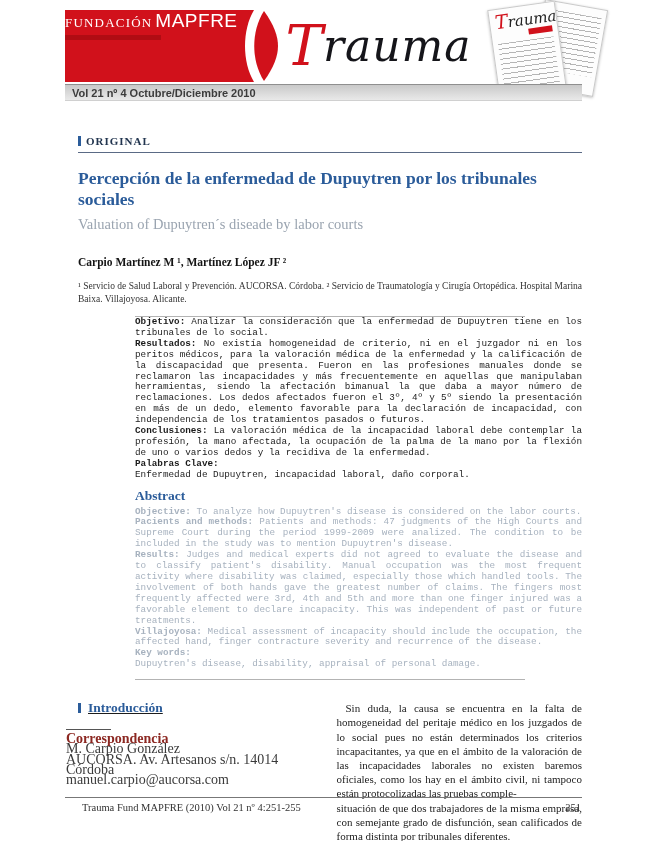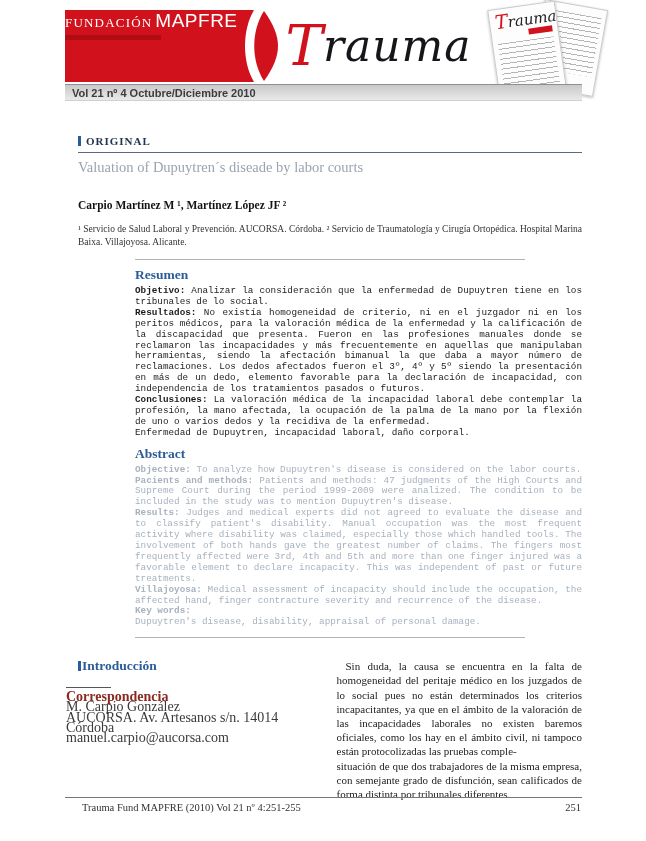--- a/index.html
+++ b/index.html
@@ -54,21 +54,21 @@
   .abstract-wrap{margin-left:57px;width:447px;margin-top:9px;}
   .rule-mid{border:none;border-top:1px solid #b3b3b3;width:390px;margin:0;}
   .abs-heading{color:var(--title-blue);font-weight:bold;font-size:13.5px;margin:7px 0 3px 0;}
   .abs-item{font-size:9.3px;line-height:10.9px;text-align:justify;margin:0;color:#1c1c1c;font-family:Liberation Mono, monospace;}
   .abs-item b{font-weight:bold;}
   .abstract-en .abs-item,.abstract-en .abs-item b{color:var(--abstract-gray);}
   .rule-bottom{border:none;border-top:1px solid #b3b3b3;width:390px;margin:9px 0 0 0;}
   
   .intro{display:flex;gap:13px;margin-top:20px;}
   .col{width:246px;}
-  .intro-heading-row{display:flex;align-items:center;gap:1px;margin-bottom:3px;}
+  .intro-heading-row{display:flex;align-items:center;gap:7px;margin-bottom:3px;text-decoration:underline;}
   .intro-heading{color:var(--title-blue);font-weight:bold;font-size:13.5px;}
   .body-p{font-size:11px;line-height:14.2px;text-align:justify;margin:0;color:#1c1c1c;}
   .indent{text-indent:9px;}
   .mt{margin-top:1px;}
   
   .correspondence{margin-top:13px;margin-left:-12px;font-size:14px;line-height:10.2px;color:#3a3a3a;}
   .corr-rule{border:none;border-top:1px solid #555;width:45px;margin:0 0 4px 0;}
   .corr-label{color:var(--corr-red);font-weight:bold;}
   .corr-line{display:block;}
   .email{color:#3a3a3a;text-decoration:none;}
@@ -114,33 +114,34 @@
   <div class="volume-bar">Vol 21 nº 4 Octubre/Diciembre 2010</div>
 
   <main class="content">
 
     <div class="section-row">
       <span class="blue-bar"></span>
       <span class="section-label">ORIGINAL</span>
     </div>
     <hr class="rule-full">
 
+    <h1 class="title" style="margin-bottom:0;">Percepción de la enfermedad de Dupuytren por los tribunales sociales</h1>
     <div class="subtitle">Valuation of Dupuytren´s diseade by labor courts</div>
 
     <div class="authors">Carpio Martínez M ¹, Martínez López JF ²</div>
     <div class="affiliations">¹ Servicio de Salud Laboral y Prevención. AUCORSA. Córdoba.  ² Servicio de Traumatología y Cirugía Ortopédica. Hospital Marina Baixa. Villajoyosa. Alicante.</div>
 
     <div class="abstract-wrap">
       <hr class="rule-mid">
 
       <section>
-        <div class="abs-heading">Resumen</div>
         <p class="abs-item"><b>Objetivo:</b><span> Analizar la consideración que la enfermedad de Dupuytren tiene en los tribunales de lo social.</span></p>
         <p class="abs-item"><b>Resultados:</b><span> No existía homogeneidad de criterio, ni en el juzgador ni en los peritos médicos, para la valoración médica de la enfermedad y la calificación de la discapacidad que presenta. Fueron en las profesiones manuales donde se reclamaron las incapacidades y más frecuentemente en aquellas que manipulaban herramientas, siendo la afectación bimanual la que daba a mayor número de reclamaciones. Los dedos afectados fueron el 3º, 4º y 5º siendo la presentación en más de un dedo, elemento favorable para la declaración de incapacidad, con independencia de los tratamientos pasados o futuros.</span></p>
         <p class="abs-item"><b>Conclusiones:</b><span> La valoración médica de la incapacidad laboral debe contemplar la profesión, la mano afectada, la ocupación de la palma de la mano por la flexión de uno o varios dedos y la recidiva de la enfermedad.</span></p>
+        <p class="abs-item"><b>Palabras Clave:</b><span></span></p>
         <p class="abs-item"><b></b><span>Enfermedad de Dupuytren, incapacidad laboral, daño corporal.</span></p>
       </section>
 
       <section class="abstract-en">
         <div class="abs-heading">Abstract</div>
         <p class="abs-item"><b>Objective:</b><span> To analyze how Dupuytren's disease is considered on the labor courts.</span></p>
         <p class="abs-item"><b>Pacients and methods:</b><span> Patients and methods: 47 judgments of the High Courts and Supreme Court during the period 1999-2009 were analized. The condition to be included in the study was to mention Dupuytren's disease.</span></p>
         <p class="abs-item"><b>Results:</b><span> Judges and medical experts did not agreed to evaluate the disease and to classify patient's disability. Manual occupation was the most frequent activity where disability was claimed, especially those which handled tools. The involvement of both hands gave the greatest number of claims. The fingers most frequently affected were 3rd, 4th and 5th and more than one finger injured was a favorable element to declare incapacity. This was independent of past or future treatments.</span></p>
         <p class="abs-item"><b>Villajoyosa:</b><span> Medical assessment of incapacity should include the occupation, the affected hand, finger contracture severity and recurrence of the disease.</span></p>
         <p class="abs-item"><b>Key words:</b><span></span></p>

